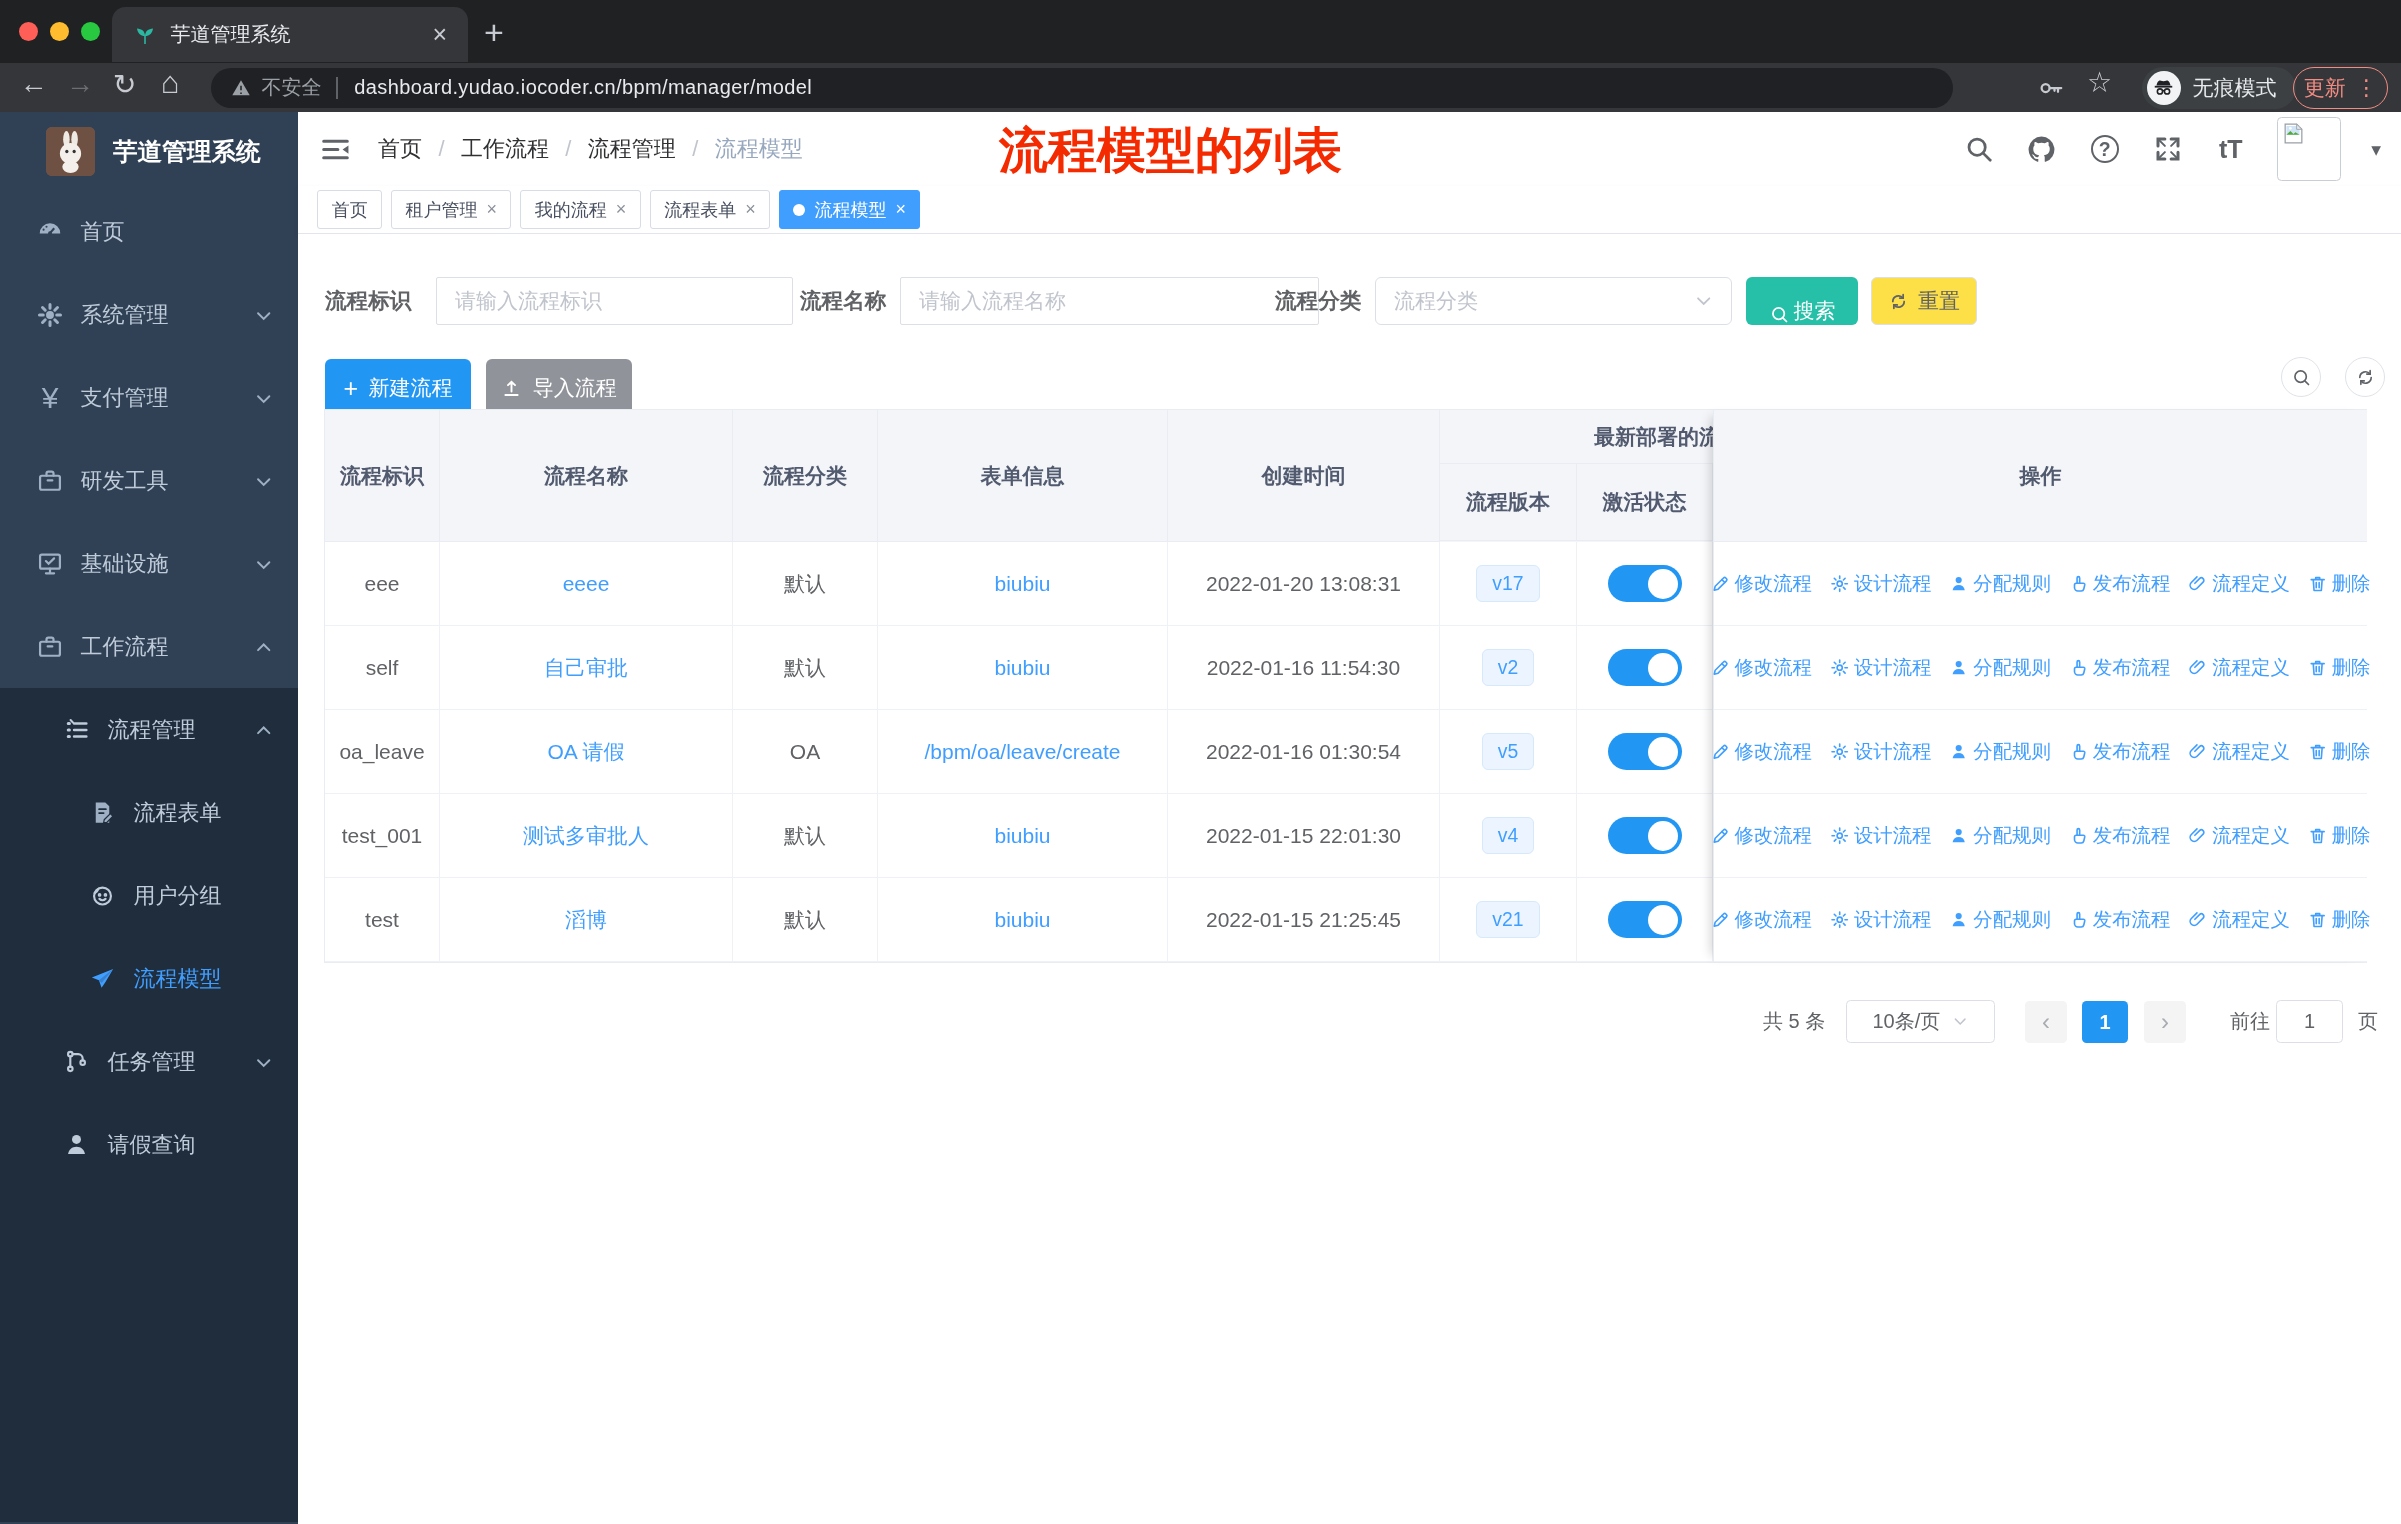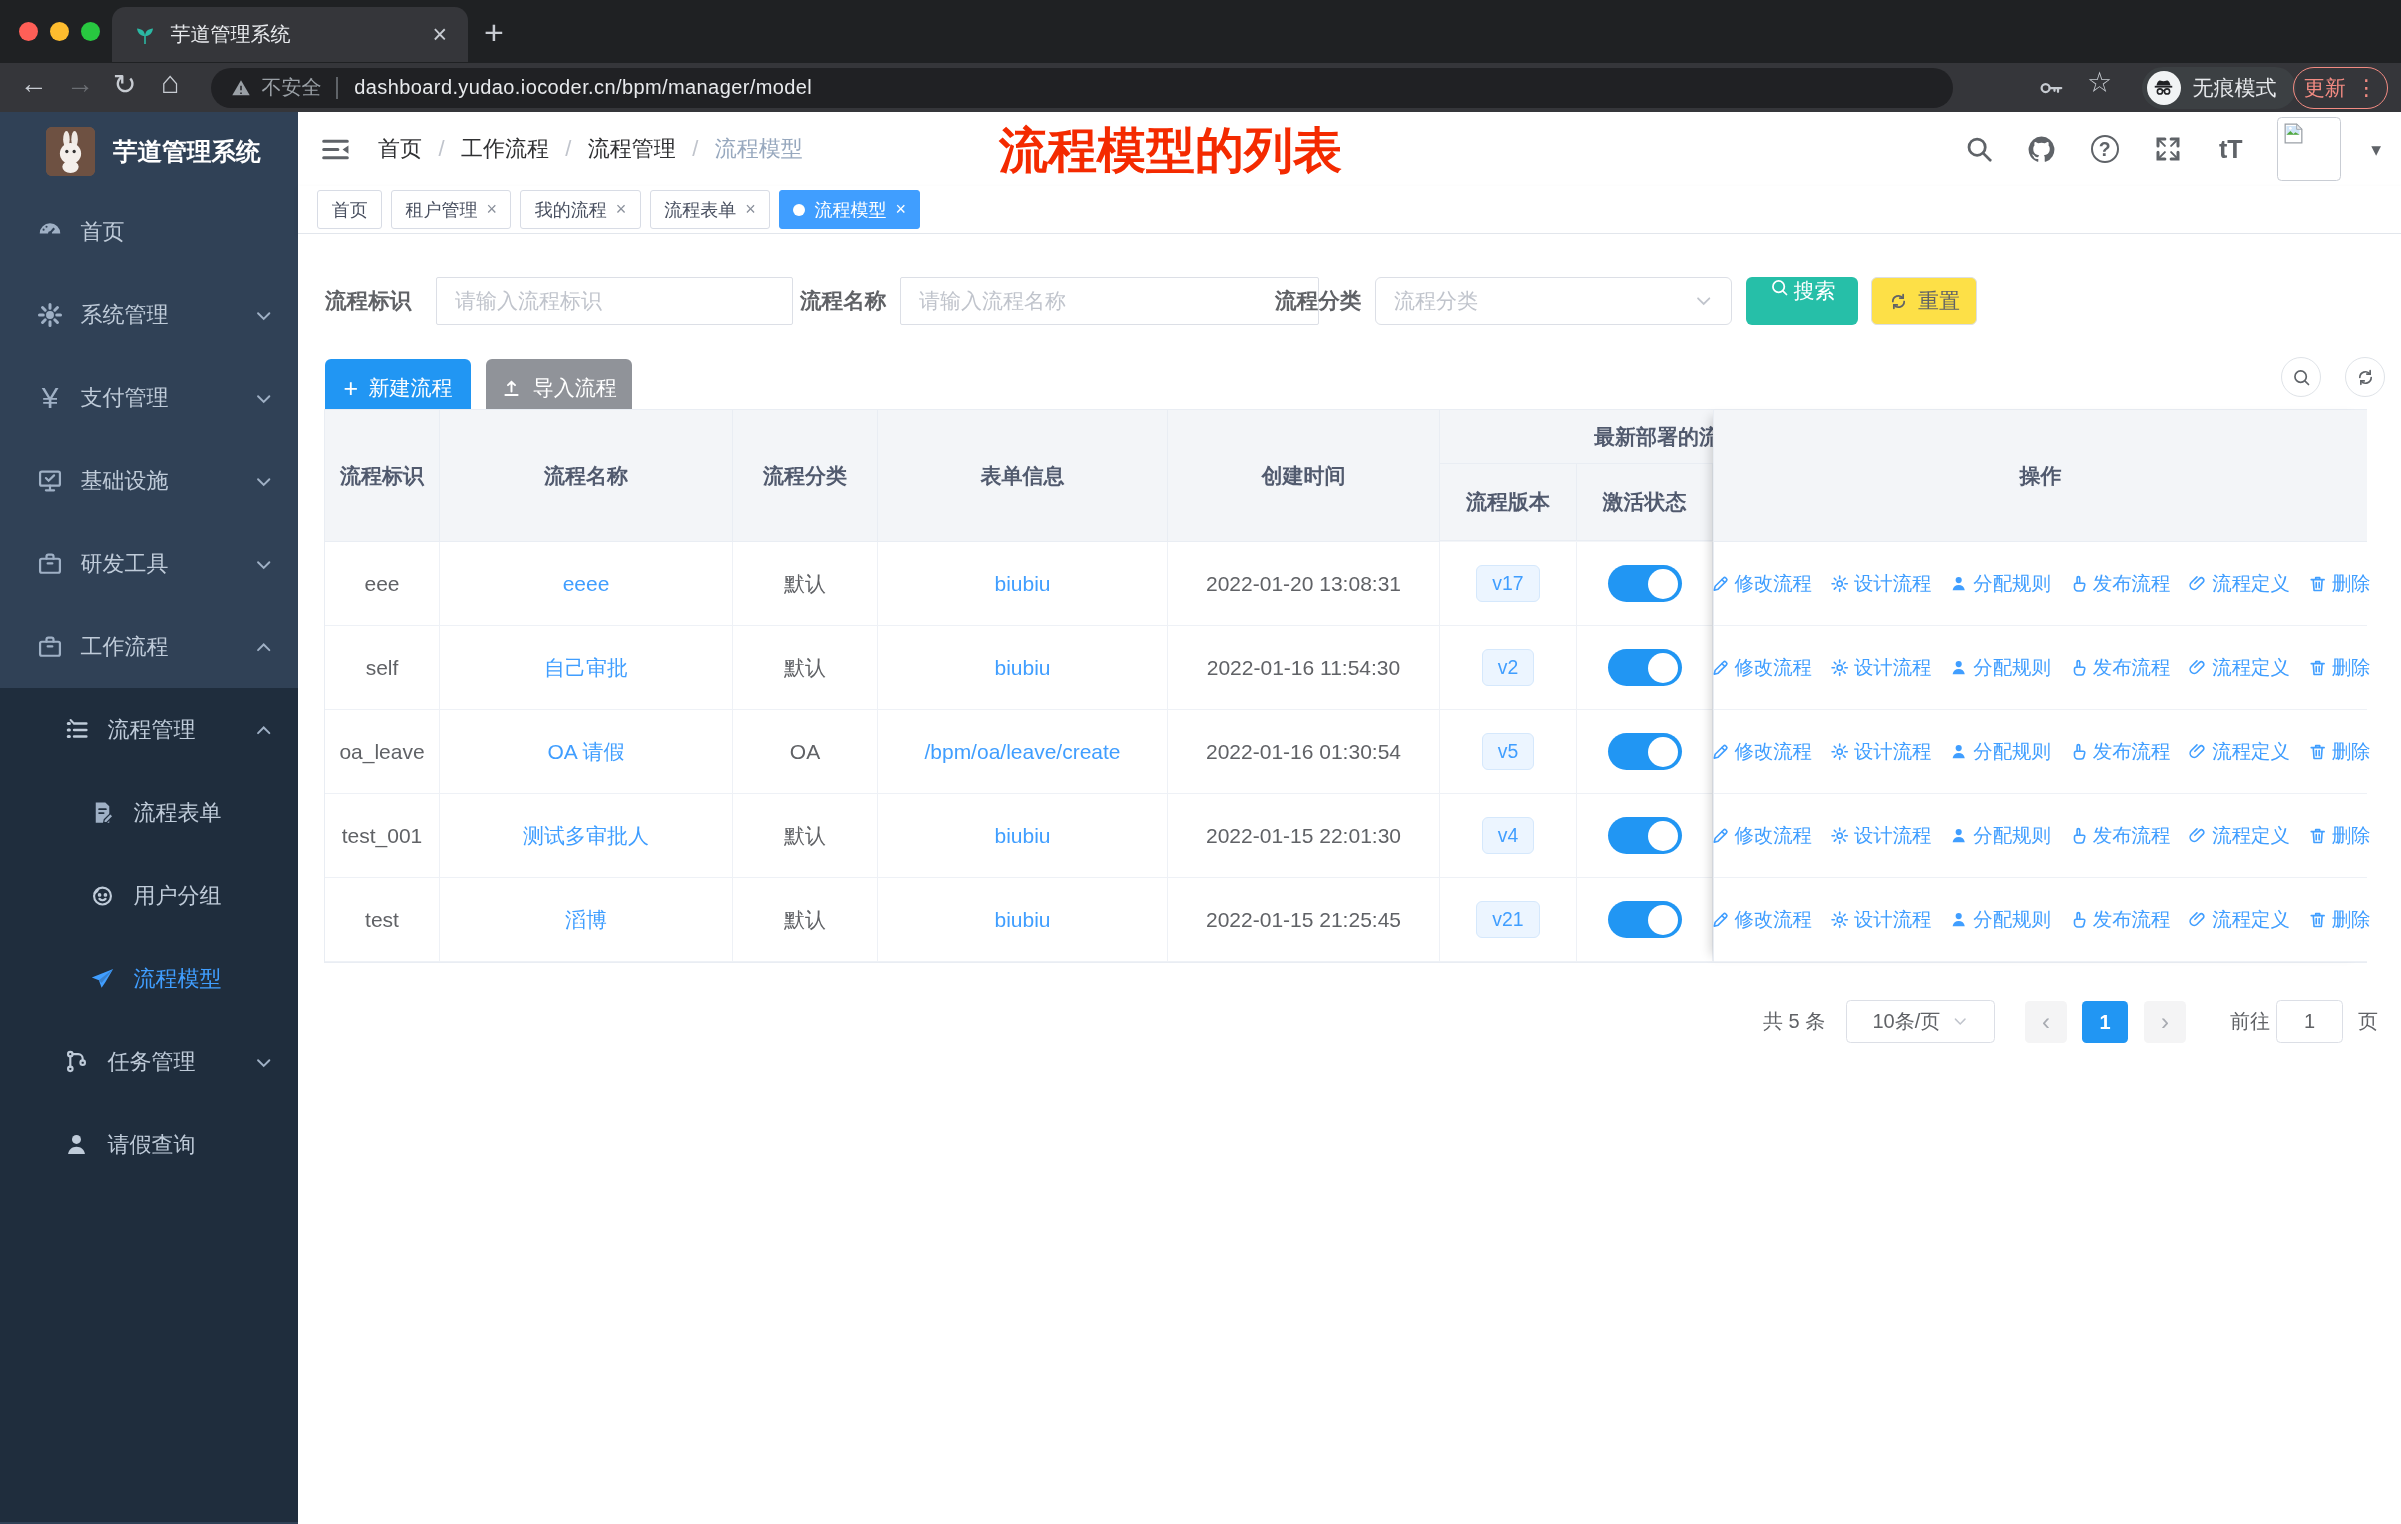--- a/index.html
+++ b/index.html
@@ -81,21 +81,21 @@
   #content { left:298px; top:234px; width:2104px; height:1290px; background:#fff; }
   .flabel { position:absolute; top:43px; height:48px; line-height:48px; font-size:21.6px; color:#606266; font-weight:bold; }
   .finput { position:absolute; top:43px; height:48px; border:1.5px solid #dcdfe6; border-radius:2px;
             font-size:21px; color:#606266; padding:0 18px; outline:none;
             font-family:"Liberation Sans","DejaVu Sans",sans-serif; }
   .finput::placeholder { color:#c0c4cc; }
   #cat-select { position:absolute; top:43px; left:1077px; width:357px; height:48px; border:1.5px solid #dcdfe6;
                 border-radius:6px; display:flex; align-items:center; padding:0 18px; }
   #cat-ph { color:#c0c4cc; font-size:21px; flex:1; }
   #search-btn { position:absolute; left:1448px; top:43px; width:112px; height:48px; background:#26bfa8;
-                border:none; border-radius:6px; color:#fff; font-size:21px; display:flex; align-items:flex-start;
+                border:none; border-radius:6px; color:#fff; font-size:21px; display:flex; align-items:flex-end;
                 justify-content:center; gap:4px; }
   #reset-btn { position:absolute; left:1573px; top:43px; width:106px; height:48px; background:#fde047;
                border:1.5px solid #dcdfe6; border-radius:6px; color:#606266; font-size:21px; display:flex;
                align-items:center; justify-content:center; gap:9px; }
   #create-btn { position:absolute; left:27px; top:125px; width:146px; height:58px; background:#2196f3;
                 border:none; border-radius:6px; color:#fff; font-size:21px; display:flex; align-items:center;
                 justify-content:center; gap:10.4px; }
   #import-btn { position:absolute; left:188px; top:125px; width:146px; height:58px; background:#909399;
                 border:none; border-radius:6px; color:#fff; font-size:21px; display:flex; align-items:center;
                 justify-content:center; gap:10.4px; }
@@ -265,40 +265,40 @@
     <span class="chev">
       <svg viewBox="0 0 24 24" width="19.4" height="19.4" stroke="#9fb0c5" stroke-width="2.4" fill="none" stroke-linecap="round">
           <path d="M5 9l7 7 7-7"></path>
         </svg>
     </span>
   </div>
 
   <div class="sitem lvl1">
     <span class="sicon">
       <svg viewBox="0 0 24 24" width="28" height="28" stroke="#9fb0c5" stroke-width="1.9" fill="none" stroke-linecap="round">
-        <rect x="3.5" y="4" width="17" height="12" rx="1.5"></rect>
-        <path d="M8.5 9.5l2.3 2.3 4.7-4.6M12 16v4M8.5 20h7"></path>
-      </svg>
-    </span>
-    <span>基础设施</span>
+        <rect x="3.5" y="7.5" width="17" height="12" rx="1.5"></rect>
+        <path d="M9 7.5V5.6A1.6 1.6 0 0110.6 4h2.8A1.6 1.6 0 0115 5.6v1.9M10 11.5h4"></path>
+      </svg>
+    </span>
+    <span>研发工具</span>
     <span class="chev">
       <svg viewBox="0 0 24 24" width="19.4" height="19.4" stroke="#9fb0c5" stroke-width="2.4" fill="none" stroke-linecap="round">
           <path d="M5 9l7 7 7-7"></path>
         </svg>
     </span>
   </div>
 
   <div class="sitem lvl1">
     <span class="sicon">
       <svg viewBox="0 0 24 24" width="28" height="28" stroke="#9fb0c5" stroke-width="1.9" fill="none" stroke-linecap="round">
-        <rect x="3.5" y="7.5" width="17" height="12" rx="1.5"></rect>
-        <path d="M9 7.5V5.6A1.6 1.6 0 0110.6 4h2.8A1.6 1.6 0 0115 5.6v1.9M10 11.5h4"></path>
-      </svg>
-    </span>
-    <span>研发工具</span>
+        <rect x="3.5" y="4" width="17" height="12" rx="1.5"></rect>
+        <path d="M8.5 9.5l2.3 2.3 4.7-4.6M12 16v4M8.5 20h7"></path>
+      </svg>
+    </span>
+    <span>基础设施</span>
     <span class="chev">
       <svg viewBox="0 0 24 24" width="19.4" height="19.4" stroke="#9fb0c5" stroke-width="2.4" fill="none" stroke-linecap="round">
           <path d="M5 9l7 7 7-7"></path>
         </svg>
     </span>
   </div>
 
   <div class="sitem lvl1">
     <span class="sicon">
       <svg viewBox="0 0 24 24" width="28" height="28" stroke="#9fb0c5" stroke-width="1.9" fill="none" stroke-linecap="round">

